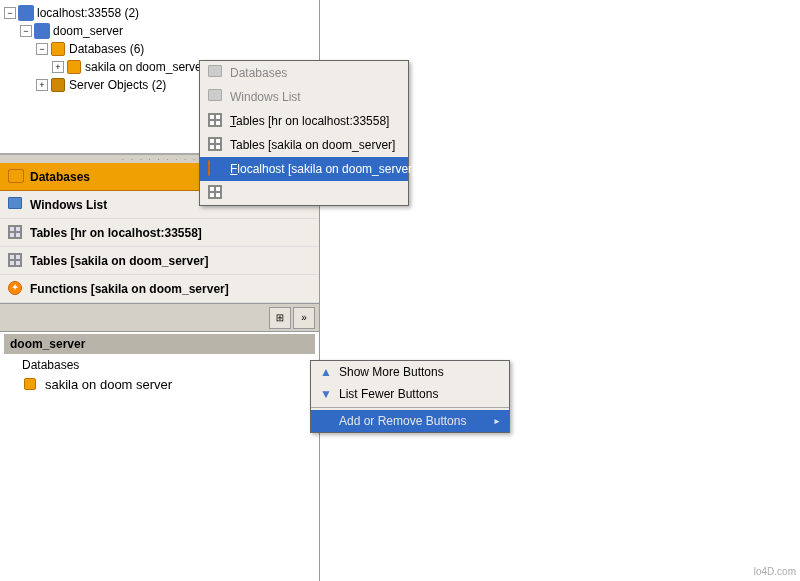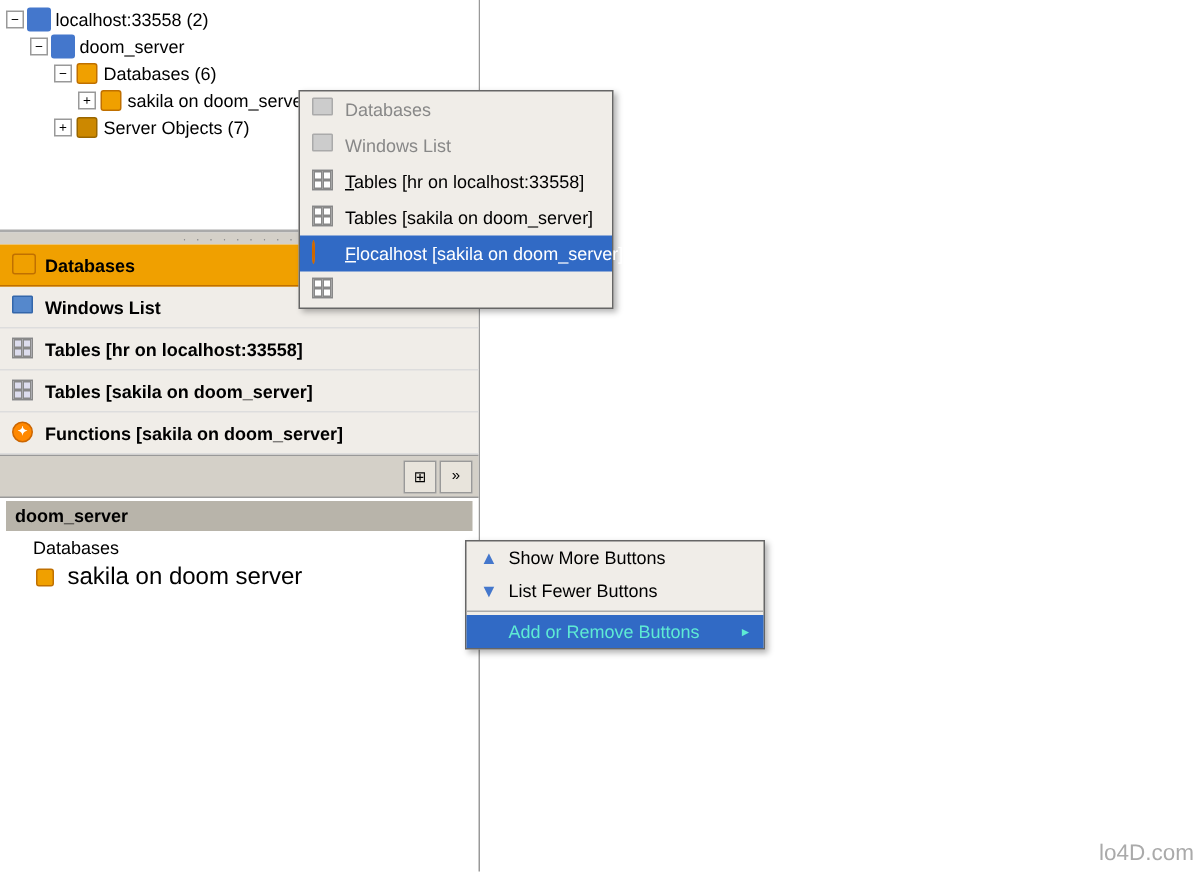--- a/index.html
+++ b/index.html
@@ -232,21 +232,21 @@
     .menu-item {
       display: flex;
       align-items: center;
       padding: 4px 8px;
       cursor: pointer;
       white-space: nowrap;
       position: relative;
     }
     .menu-item.active-item {
       background: #316ac5;
-      color: #5eead4;
+      color: #e5e5e5;
     }
     .menu-icon {
       width: 16px;
       height: 16px;
       margin-right: 6px;
       flex-shrink: 0;
     }
     .menu-arrow {
       margin-left: auto;
       font-size: 8px;
@@ -322,21 +322,21 @@
       width: 480px;
       height: 581px;
       background: #ffffff;
     }
 
     
     .watermark {
       position: absolute;
       bottom: 4px;
       right: 4px;
-      font-size: 15px;
+      font-size: 10px;
       color: #aaa;
     }
   </style>
 </head>
 <body>
 
 <div class="left-panel">
 
   <div class="tree-area">
 
@@ -370,21 +370,21 @@
           <span class="icon-database"></span>
         </span>
       <span class="tree-label">sakila on doom_server</span>
     </div>
 
     <div class="tree-item tree-indent-2">
       <span class="expand-icon">+</span>
       <span class="node-icon">
           <span class="icon-database" style="background:#cc8800;border-color:#996600;"></span>
         </span>
-      <span class="tree-label">Server Objects (7)</span>
+      <span class="tree-label">Server Objects (2)</span>
     </div>
 
   </div>
 
   <div class="panel-divider">
     <span class="divider-dots">· · · · · · · · ·</span>
   </div>
 
   <div class="nav-buttons-area">
 
@@ -448,21 +448,21 @@
     <div class="bottom-tree-header">doom_server</div>
     <div class="bottom-tree-item">
       <span class="expand-placeholder"></span>
       <span style="font-size:12px;">Databases</span>
     </div>
     <div class="bottom-tree-item">
       <span class="expand-placeholder"></span>
       <span class="node-icon">
           <span class="icon-database" style="width:12px;height:12px;"></span>
         </span>
-      <span style="font-size:16px;margin-left:4px;">sakila on doom  server</span>
+      <span style="font-size:13px;margin-left:4px;">sakila on doom  server</span>
     </div>
   </div>
 
 </div>
 
 <div class="right-area"></div>
 
 <div class="context-menu">
 
   <div class="menu-item">

